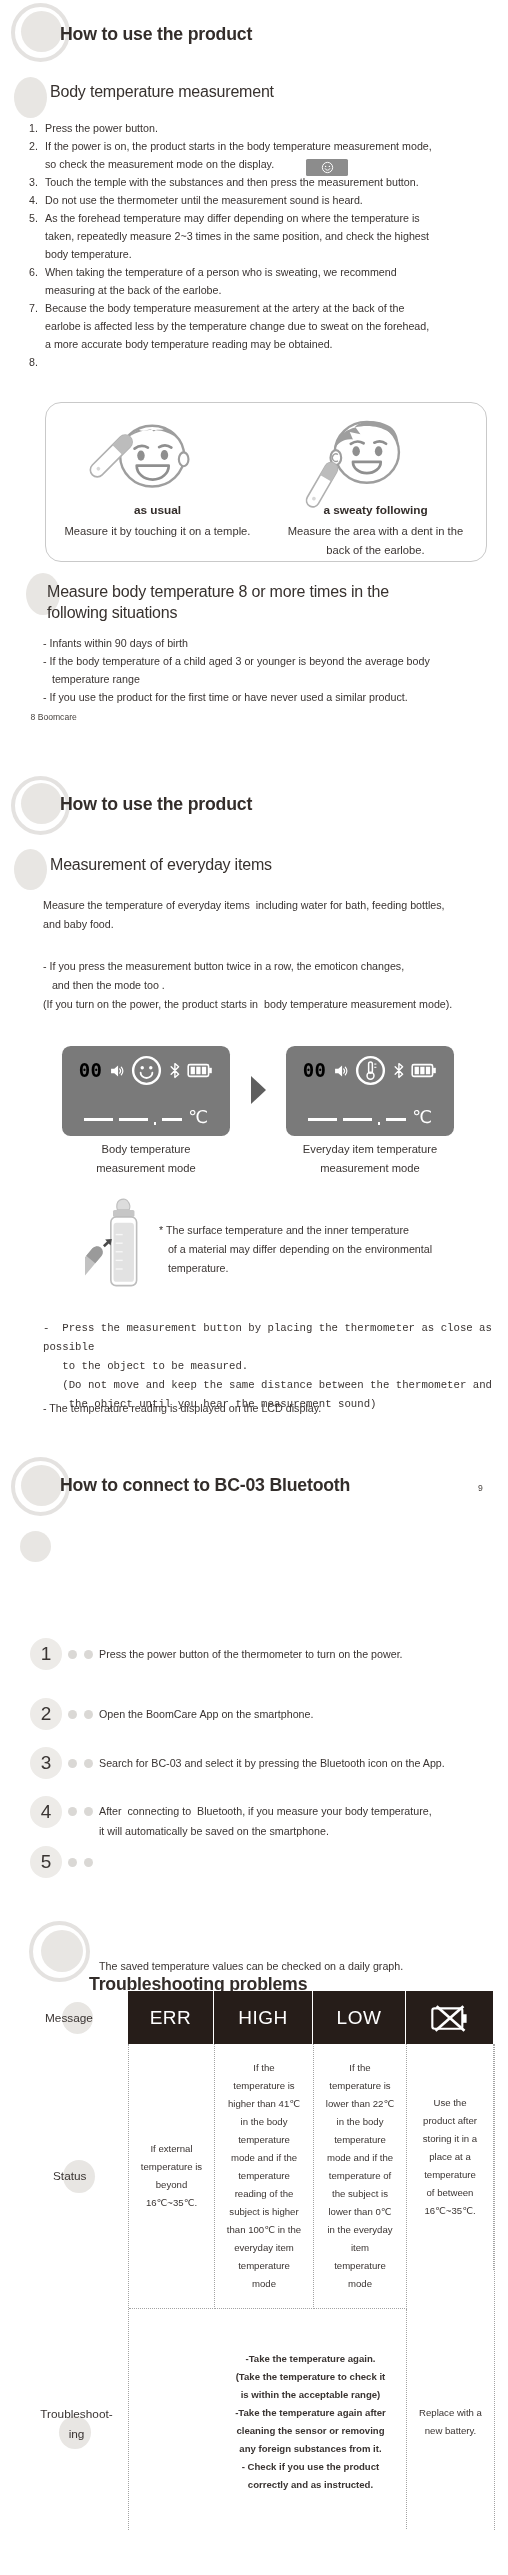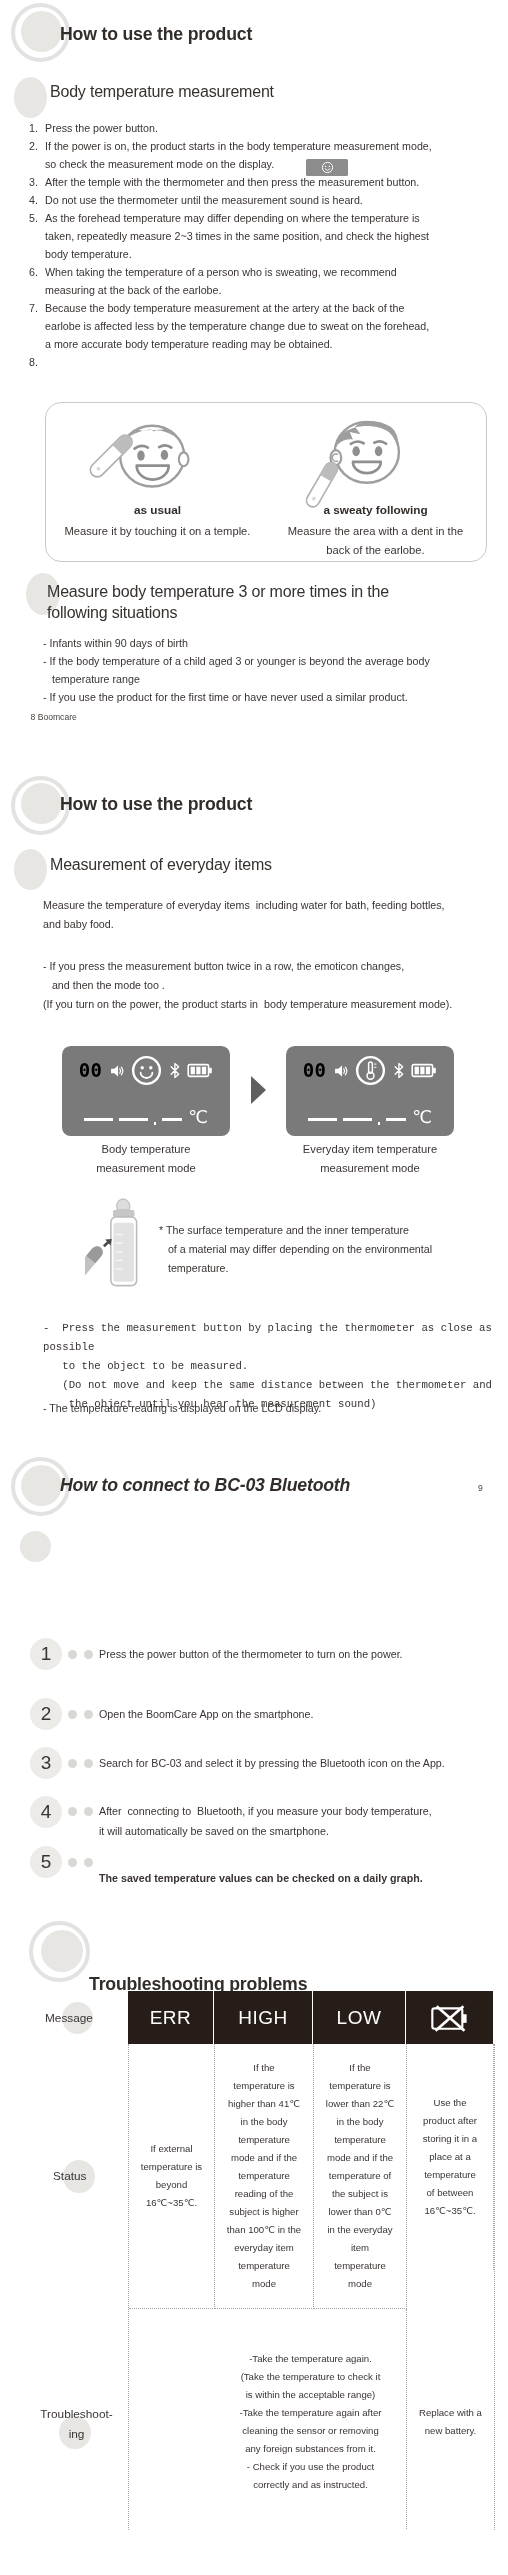--- a/index.html
+++ b/index.html
@@ -53,21 +53,21 @@
                 font-size:19px;font-weight:500;letter-spacing:0.5px;box-sizing:border-box;}
   .tbl-head .hc.gap{border-right:1.6px solid #fff;}
   .tbl-body{display:grid;grid-template-columns:86px 99px 93px 87px;
             border-left:1.1px dotted #a3a3a3;border-right:1.1px dotted #a3a3a3;border-bottom:1.1px dotted #a3a3a3;}
   .cell{box-sizing:border-box;display:flex;align-items:center;justify-content:center;
         font-size:9.6px;line-height:18px;text-align:center;padding:3.2px 2.1px;
         border-right:1.1px dotted #a3a3a3;}
   .cell.last{border-right:none;}
   .row1{border-bottom:1.1px dotted #a3a3a3;height:265px;}
   .row2{height:226px;}
-  .merged{grid-column:2 / span 2;}
+  .merged{grid-column:2 / span 2;font-weight:bold;}
   .row-label{font-size:11.8px;color:#3a3432;}
   .small-t{font-size:8.6px;color:#4a4541;}
 </style>
 </head>
 <body>
 
 <div id="page">
 
   <div class="abs ring" style="left:10.7px;top:3.2px;width:51px;height:51px;"></div>
   <div class="abs dot-circle" style="left:21.4px;top:10.7px;width:41px;height:41px;"></div>
@@ -81,21 +81,21 @@
         <span class="num">1.</span>
         <span class="txt">Press the power button.</span>
       </div>
     <div class="li">
         <span class="num">2.</span>
         <span class="txt">If the power is on, the product starts in the body temperature measurement mode,
 so check the measurement mode on the display.</span>
       </div>
     <div class="li">
         <span class="num">3.</span>
-        <span class="txt">After the temple with the thermometer and then press the measurement button.</span>
+        <span class="txt">Touch the temple with the substances and then press the measurement button.</span>
       </div>
     <div class="li">
         <span class="num">4.</span>
         <span class="txt">Do not use the thermometer until the measurement sound is heard.</span>
       </div>
     <div class="li">
         <span class="num">5.</span>
         <span class="txt">As the forehead temperature may differ depending on where the temperature is
 taken, repeatedly measure 2~3 times in the same position, and check the highest
 body temperature.</span>
@@ -159,21 +159,21 @@
     </g>
   </svg>
 
   <div class="abs fig-label" style="left:53px;top:503px;width:209px;">as usual</div>
   <div class="abs fig-cap" style="left:53px;top:522px;width:209px;">Measure it by touching it on a temple.</div>
   <div class="abs fig-label" style="left:270px;top:503px;width:211px;">a sweaty following</div>
   <div class="abs fig-cap prec" style="left:270px;top:522px;width:211px;">Measure the area with a dent in the
 back of the earlobe.</div>
 
   <div class="abs dot-circle" style="left:26px;top:573px;width:34px;height:42px;"></div>
-  <div class="abs h2 prec" style="left:47px;top:581px;line-height:21.4px;">Measure body temperature 3 or more times  in the
+  <div class="abs h2 prec" style="left:47px;top:581px;line-height:21.4px;">Measure body temperature 8 or more times  in the
 following situations</div>
 
   <div class="abs body-t pre" style="left:29px;top:634px;width:465px;">- Infants within 90 days of birth
 - If the body temperature of a child aged 3 or younger is beyond the average body
    temperature range
 - If you use the product for the first time or have never used a similar product.</div>
 
   <div class="abs small-t" style="left:30.5px;top:712px;">8 Boomcare</div>
 
   <div class="abs ring" style="left:10.7px;top:776px;width:51px;height:51px;"></div>
@@ -288,21 +288,21 @@
    temperature.</div>
 
   <div class="abs body-t pre" style="left:29px;top:1319px;width:471px;line-height:19px;font-family:Liberation Mono, monospace;">-  Press the measurement button by placing the thermometer as close as possible
    to the object to be measured.
    (Do not move and keep the same distance between the thermometer and
     the object until you hear the measurement sound)</div>
   <div class="abs body-t pre" style="left:29px;top:1399px;width:471px;line-height:19px;">- The temperature reading is displayed on the LCD display.</div>
 
   <div class="abs ring" style="left:10.7px;top:1457px;width:51px;height:51px;"></div>
   <div class="abs dot-circle" style="left:21.4px;top:1465px;width:41px;height:41px;"></div>
-  <div class="abs h1" style="left:60px;top:1475px;font-style:italic;">How to connect to BC-03 Bluetooth</div>
+  <div class="abs h1" style="left:60px;top:1475px;">How to connect to BC-03 Bluetooth</div>
   <div class="abs small-t" style="left:478px;top:1483px;">9</div>
 
   <div class="abs dot-circle" style="left:20.3px;top:1531px;width:31px;height:31px;"></div>
 
   <div class="abs step-circle" style="left:30px;top:1638px;">1</div>
   <div class="abs step-dot" style="left:68px;top:1650px;"></div>
   <div class="abs step-dot" style="left:84px;top:1650px;"></div>
   <div class="abs step-txt" style="left:99px;top:1644px;width:401px;">Press the power button of the thermometer to turn on the power.</div>
 
   <div class="abs step-circle" style="left:30px;top:1698px;">2</div>
@@ -317,21 +317,21 @@
 
   <div class="abs step-circle" style="left:30px;top:1796px;">4</div>
   <div class="abs step-dot" style="left:68px;top:1807px;"></div>
   <div class="abs step-dot" style="left:84px;top:1807px;"></div>
   <div class="abs step-txt" style="left:99px;top:1801px;width:401px;">After  connecting to  Bluetooth, if you measure your body temperature,
 it will automatically be saved on the smartphone.</div>
 
   <div class="abs step-circle" style="left:30px;top:1846px;">5</div>
   <div class="abs step-dot" style="left:68px;top:1858px;"></div>
   <div class="abs step-dot" style="left:84px;top:1858px;"></div>
-  <div class="abs step-txt" style="left:99px;top:1868px;width:401px;font-weight:bold;">The saved temperature values can be checked on a daily graph.</div>
+  <div class="abs step-txt" style="left:99px;top:1956px;width:401px;">The saved temperature values can be checked on a daily graph.</div>
 
   <div class="abs ring" style="left:29px;top:1921px;width:53px;height:53px;"></div>
   <div class="abs dot-circle" style="left:41px;top:1930px;width:42px;height:42px;"></div>
   <div class="abs h1" style="left:89px;top:1946px;margin-top:28px;">Troubleshooting problems</div>
 
   <div class="abs dot-circle" style="left:62px;top:2002px;width:31px;height:32px;"></div>
   <div class="abs row-label" style="left:45px;top:2011px;">Message</div>
 
   <div class="abs dot-circle" style="left:63px;top:2160px;width:32px;height:33px;"></div>
   <div class="abs row-label" style="left:53px;top:2169px;">Status</div>

